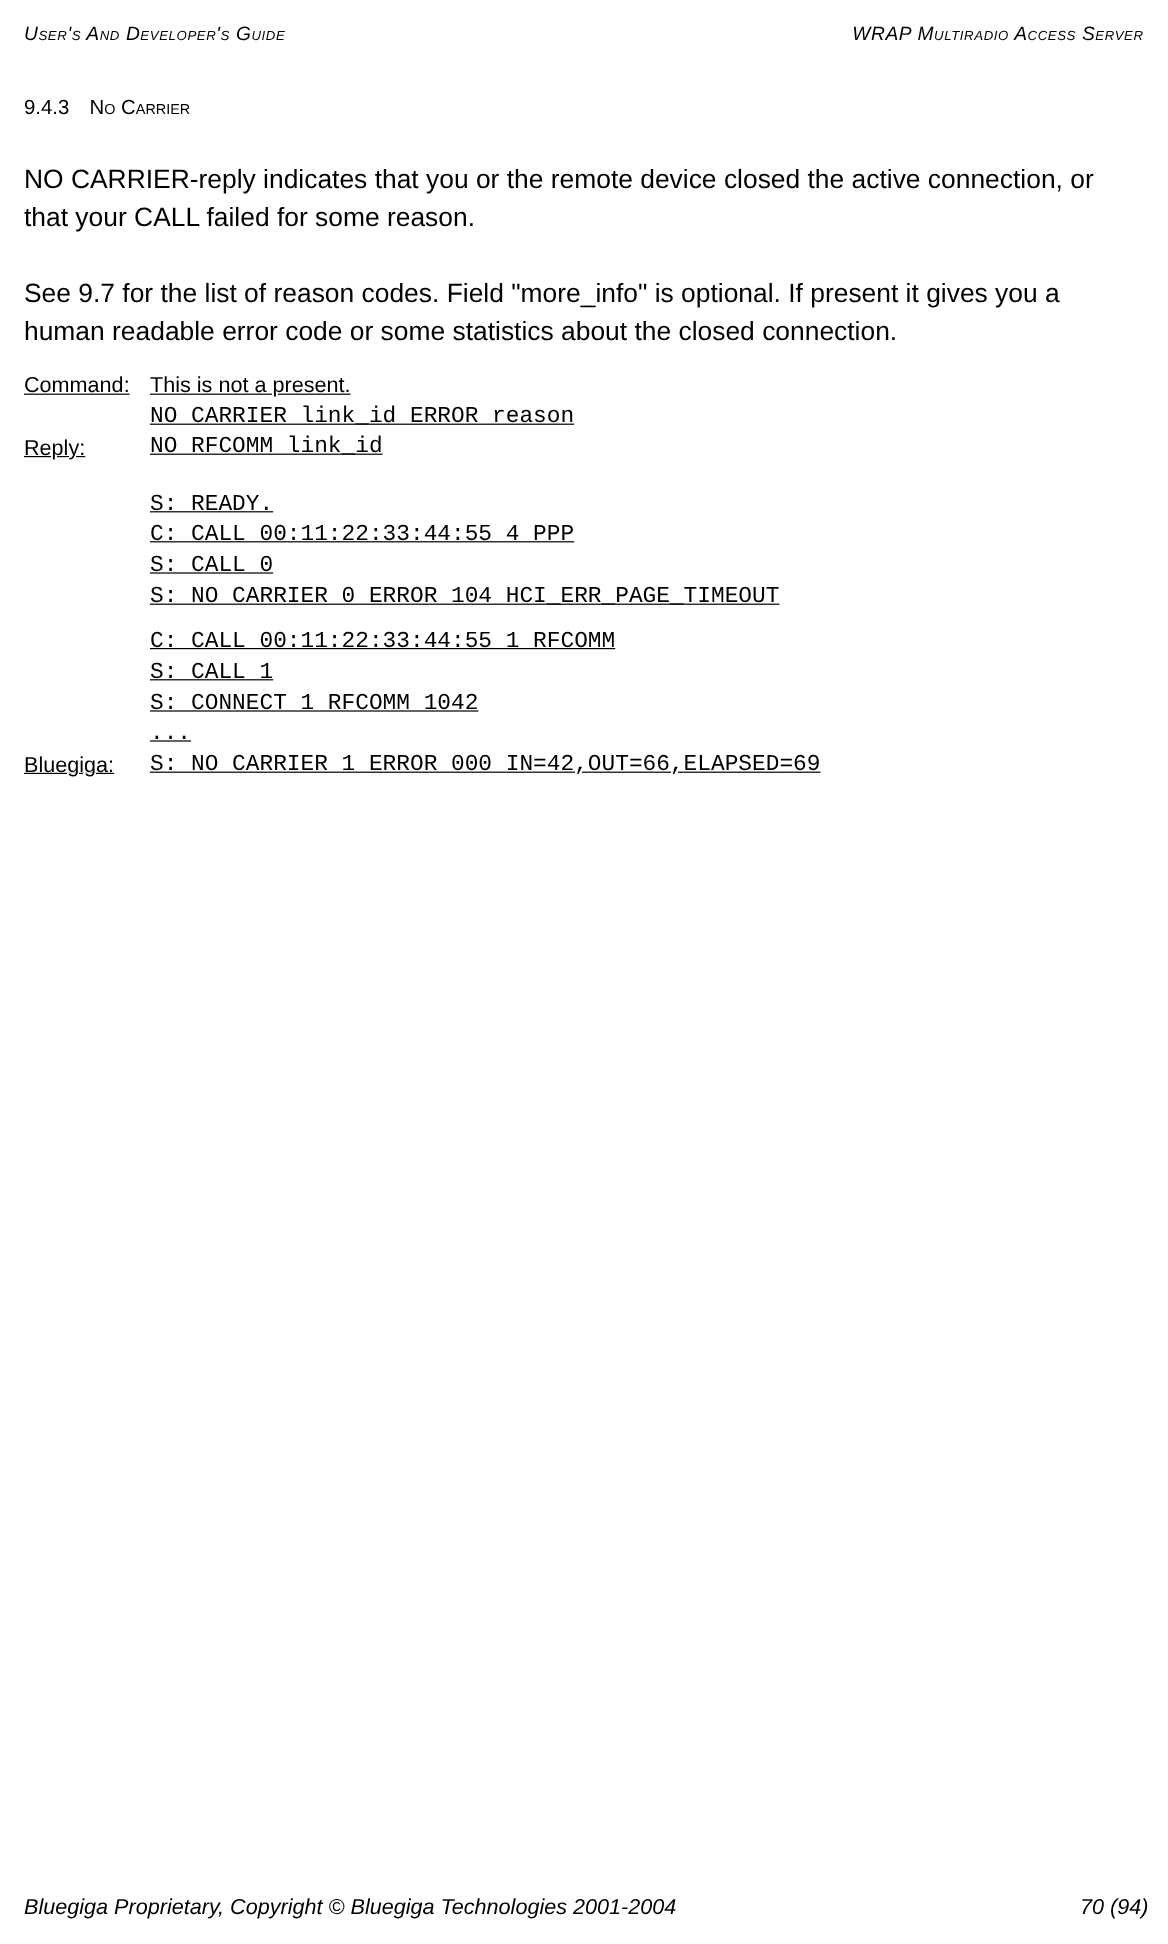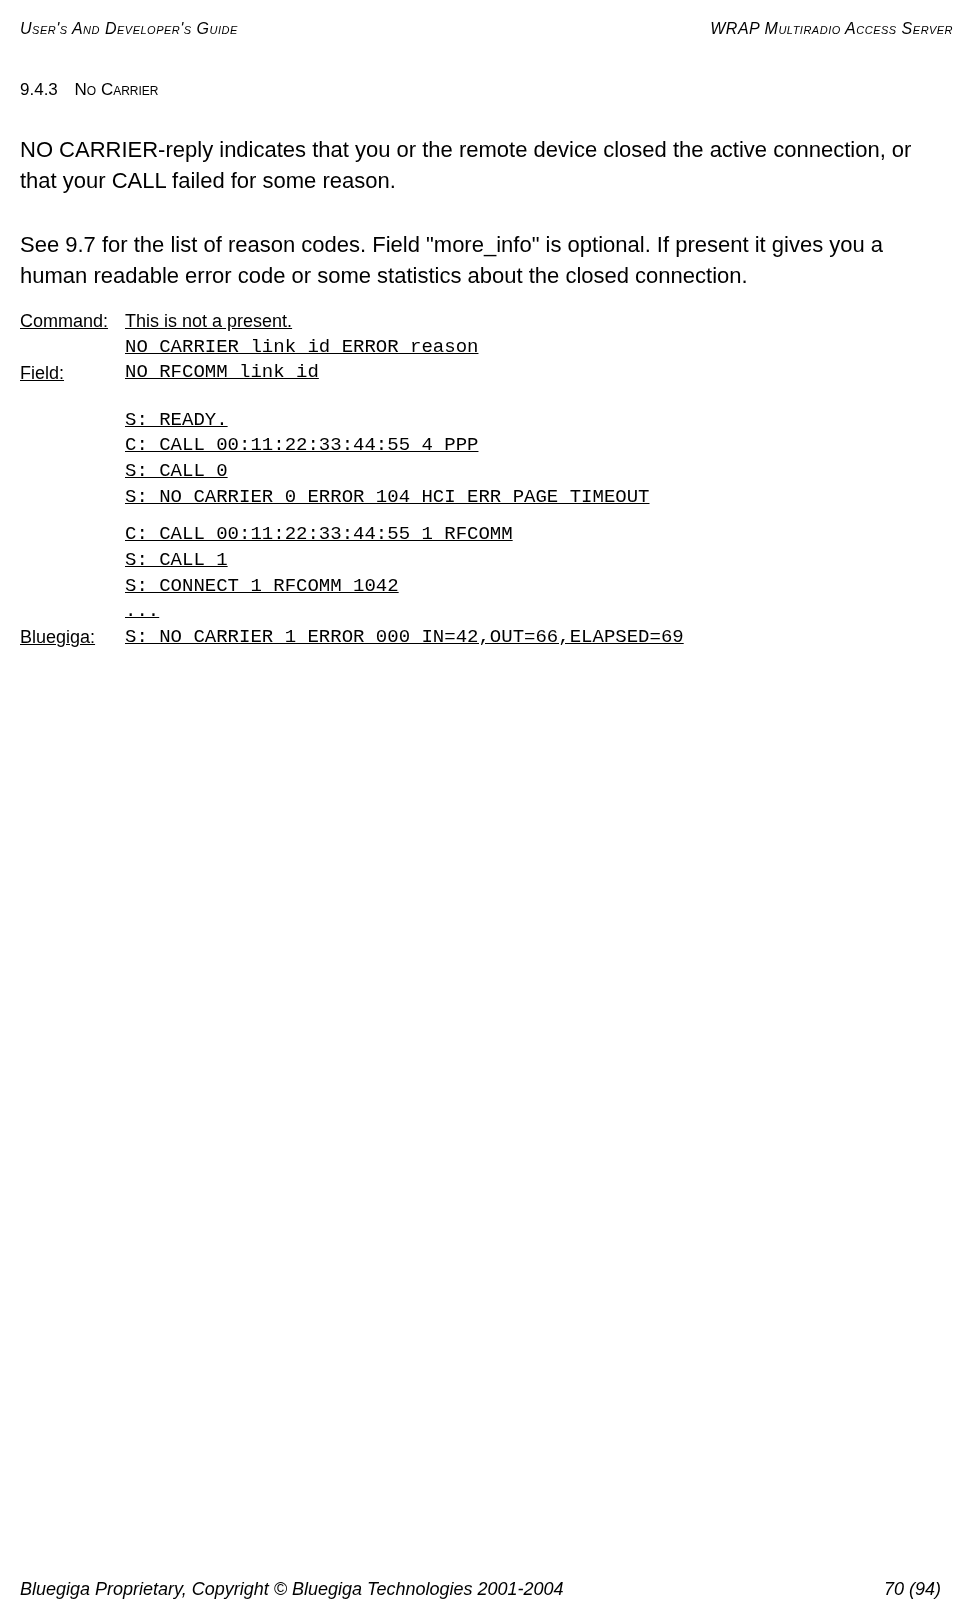--- a/index.html
+++ b/index.html
@@ -67,21 +67,21 @@
     }
     .example-block {
       margin-top: 22px;
     }
     .second-mono {
       margin-top: 12px;
     }
     .footer-row {
       position: absolute;
       left: 20px;
-      right: 32px;
+      right: 16px;
       bottom: 18px;
       display: flex;
       justify-content: space-between;
       font-style: italic;
       font-size: 18px;
     }
   </style>
 </head>
 <body>
 
@@ -97,21 +97,21 @@
 
 <p class="para">NO CARRIER-reply indicates that you or the remote device closed the active connection, or that your CALL failed for some reason.</p>
 <p class="para">See 9.7 for the list of reason codes. Field "more_info" is optional. If present it gives you a human readable error code or some statistics about the closed connection.</p>
 
 <div class="def-block">
   <div class="def-row">
     <div class="def-label">Command:</div>
     <div class="def-value">This is not a present.</div>
   </div>
   <div class="def-row">
-    <div class="def-label">Field:</div>
+    <div class="def-label">Reply:</div>
     <div class="def-value mono">NO CARRIER link_id ERROR reason
 NO RFCOMM link_id</div>
   </div>
 </div>
 
 <div class="def-row example-block">
   <div class="def-label">Bluegiga:</div>
   <div>
     <div class="def-value mono">S: READY.
 C: CALL 00:11:22:33:44:55 4 PPP

